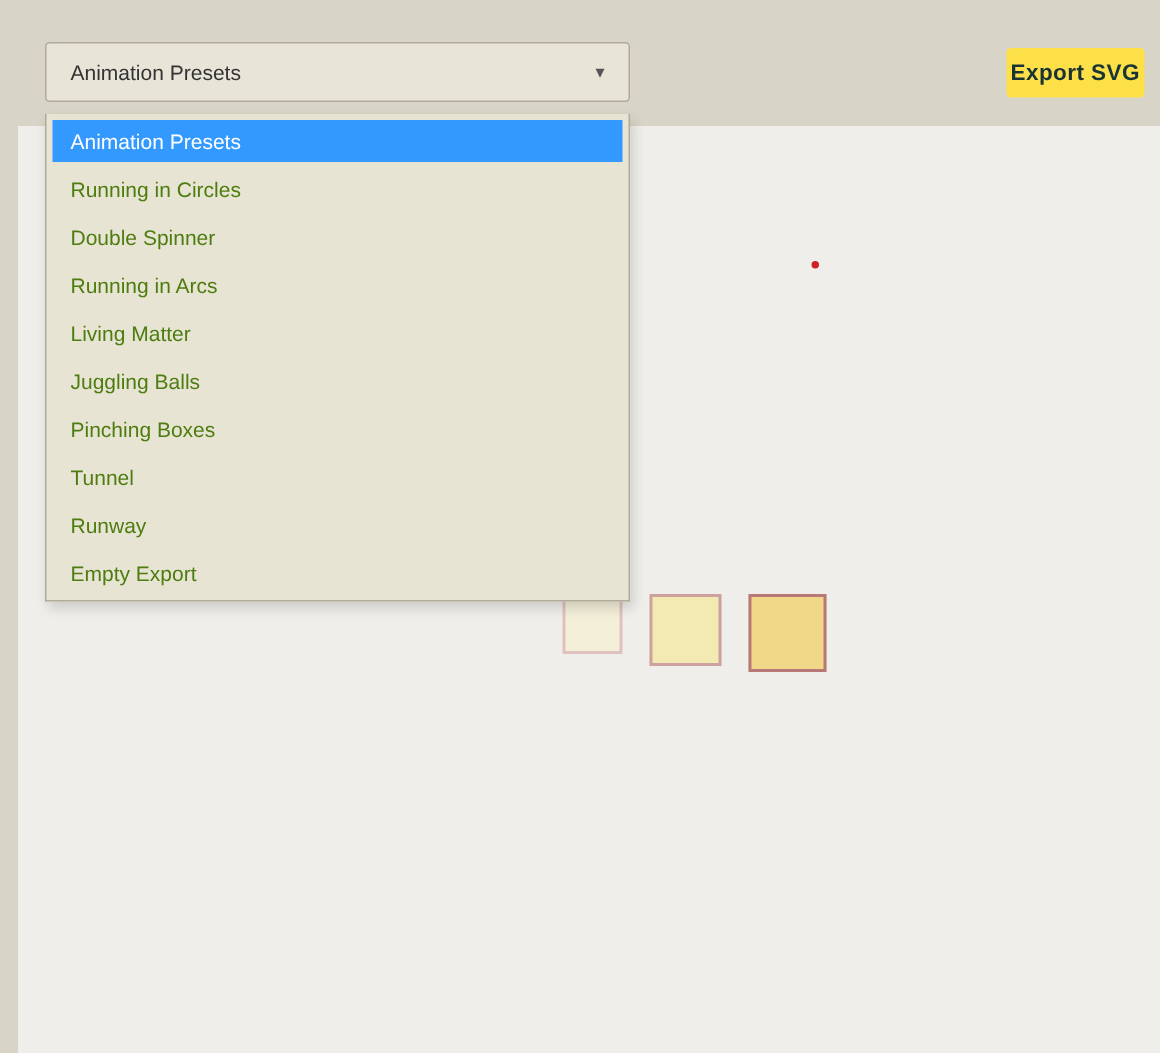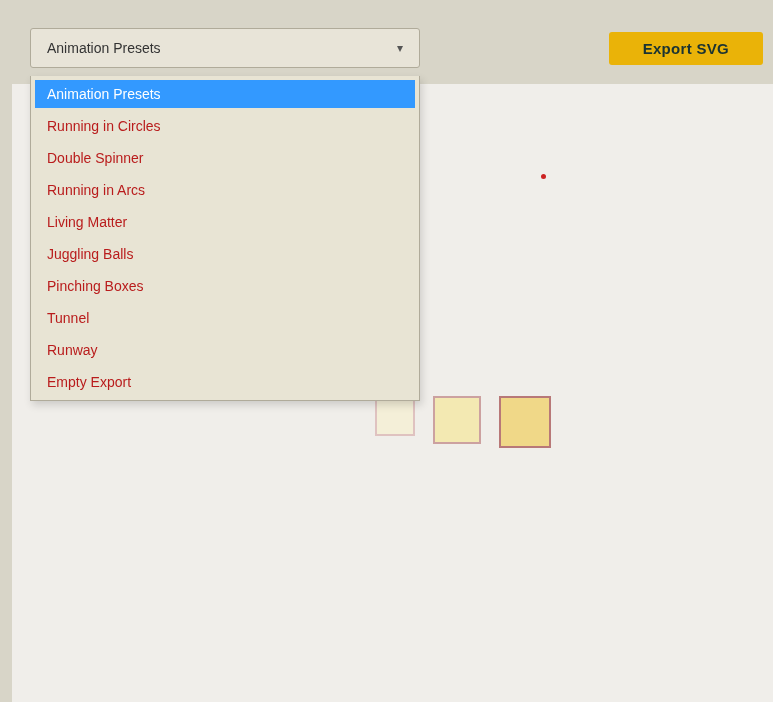--- a/index.html
+++ b/index.html
@@ -57,35 +57,35 @@
       background: #e8e4d4;
       border: 1px solid #b0ab9a;
       border-top: none;
       z-index: 100;
       box-shadow: 2px 4px 8px rgba(0,0,0,0.15);
     }
 
     .dropdown-item {
       padding: 6px 12px;
       cursor: pointer;
-      color: #b91c1c;
+      color: #4d7c0f;
       font-size: 14px;
     }
 
     .dropdown-item.selected {
       background: #3399ff;
       color: white;
     }
 
     .export-btn {
-      background: #eab308;
+      background: #fde047;
       color: #1a3333;
       border: none;
       border-radius: 3px;
-      padding: 8px 34px;
+      padding: 8px 3px;
       font-size: 15px;
       font-weight: bold;
       cursor: pointer;
       letter-spacing: 0.3px;
     }
 
     
     .canvas-area {
       position: absolute;
       top: 56px;

